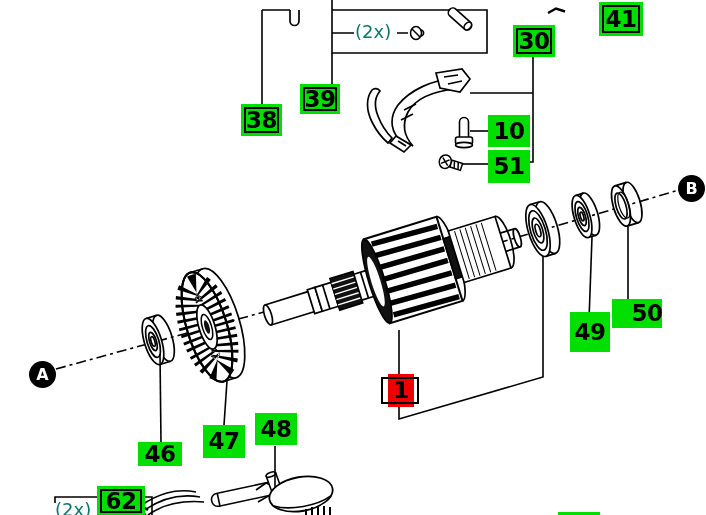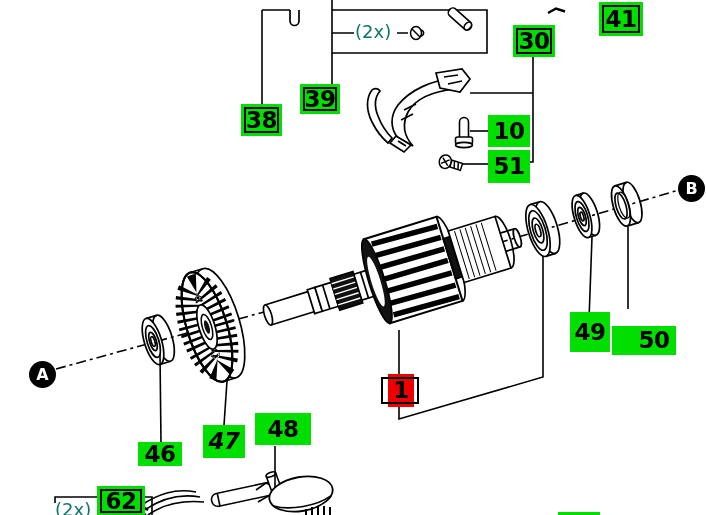--- a/index.html
+++ b/index.html
@@ -203,24 +203,24 @@
   <div id="labels-layer">
       <div class="plabel bordered" style="left: 244px; top: 107px; width: 35px; height: 26px;">38</div>
       <div class="plabel bordered" style="left: 303px; top: 87px; width: 34px; height: 24px;">39</div>
       <div class="plabel bordered" style="left: 516px; top: 28px; width: 36px; height: 26px;">30</div>
       <div class="plabel bordered" style="left: 602px; top: 5px; width: 38px; height: 28px;">41</div>
       <div class="plabel plain" style="left: 488px; top: 115px; width: 42px; height: 32px;">10</div>
       <div class="plabel plain" style="left: 488px; top: 150px; width: 42px; height: 33px;">51</div>
       <div class="plabel selected" style="left: 388px; top: 374px; width: 26px; height: 33px;">1</div>
       <div class="sel-outline" style="left: 381px; top: 377px; width: 38px; height: 27px;"></div>
       <div class="plabel plain" style="left: 570px; top: 312px; width: 40px; height: 40px;">49</div>
-      <div class="plabel plain" style="left: 612px; top: 326px; width: 64px; height: 29px; padding-left: 20px;">50</div>
+      <div class="plabel plain" style="left: 612px; top: 299px; width: 50px; height: 29px; padding-left: 20px;">50</div>
       <div class="plabel plain" style="left: 138px; top: 442px; width: 44px; height: 24px;">46</div>
-      <div class="plabel plain" style="left: 203px; top: 425px; width: 42px; height: 33px; font-style: italic;">47</div>
-      <div class="plabel plain" style="left: 255px; top: 413px; width: 56px; height: 32px;">48</div>
+      <div class="plabel plain" style="left: 203px; top: 425px; width: 42px; height: 33px;">47</div>
+      <div class="plabel plain" style="left: 255px; top: 413px; width: 42px; height: 32px;">48</div>
       <div class="plabel bordered" style="left: 100px; top: 489px; width: 42px; height: 24px;">62</div>
       <div class="sliver" style="left: 558px; top: 512px; width: 42px; height: 3px;"></div>
       <div class="marker" style="background: rgb(0, 0, 0); color: rgb(255, 255, 255); left: 29px; top: 361px; width: 27px; height: 27px;">A</div>
       <div class="marker" style="background: rgb(0, 0, 0); color: rgb(255, 255, 255); left: 678px; top: 175px; width: 27px; height: 27px;">B</div>
       <div class="annot" style="left: 355px; top: 23px;">(2x)</div>
       <div class="annot" style="left: 55px; top: 501px;">(2x)</div>
     </div>
 </div>
 
 </body></html>

